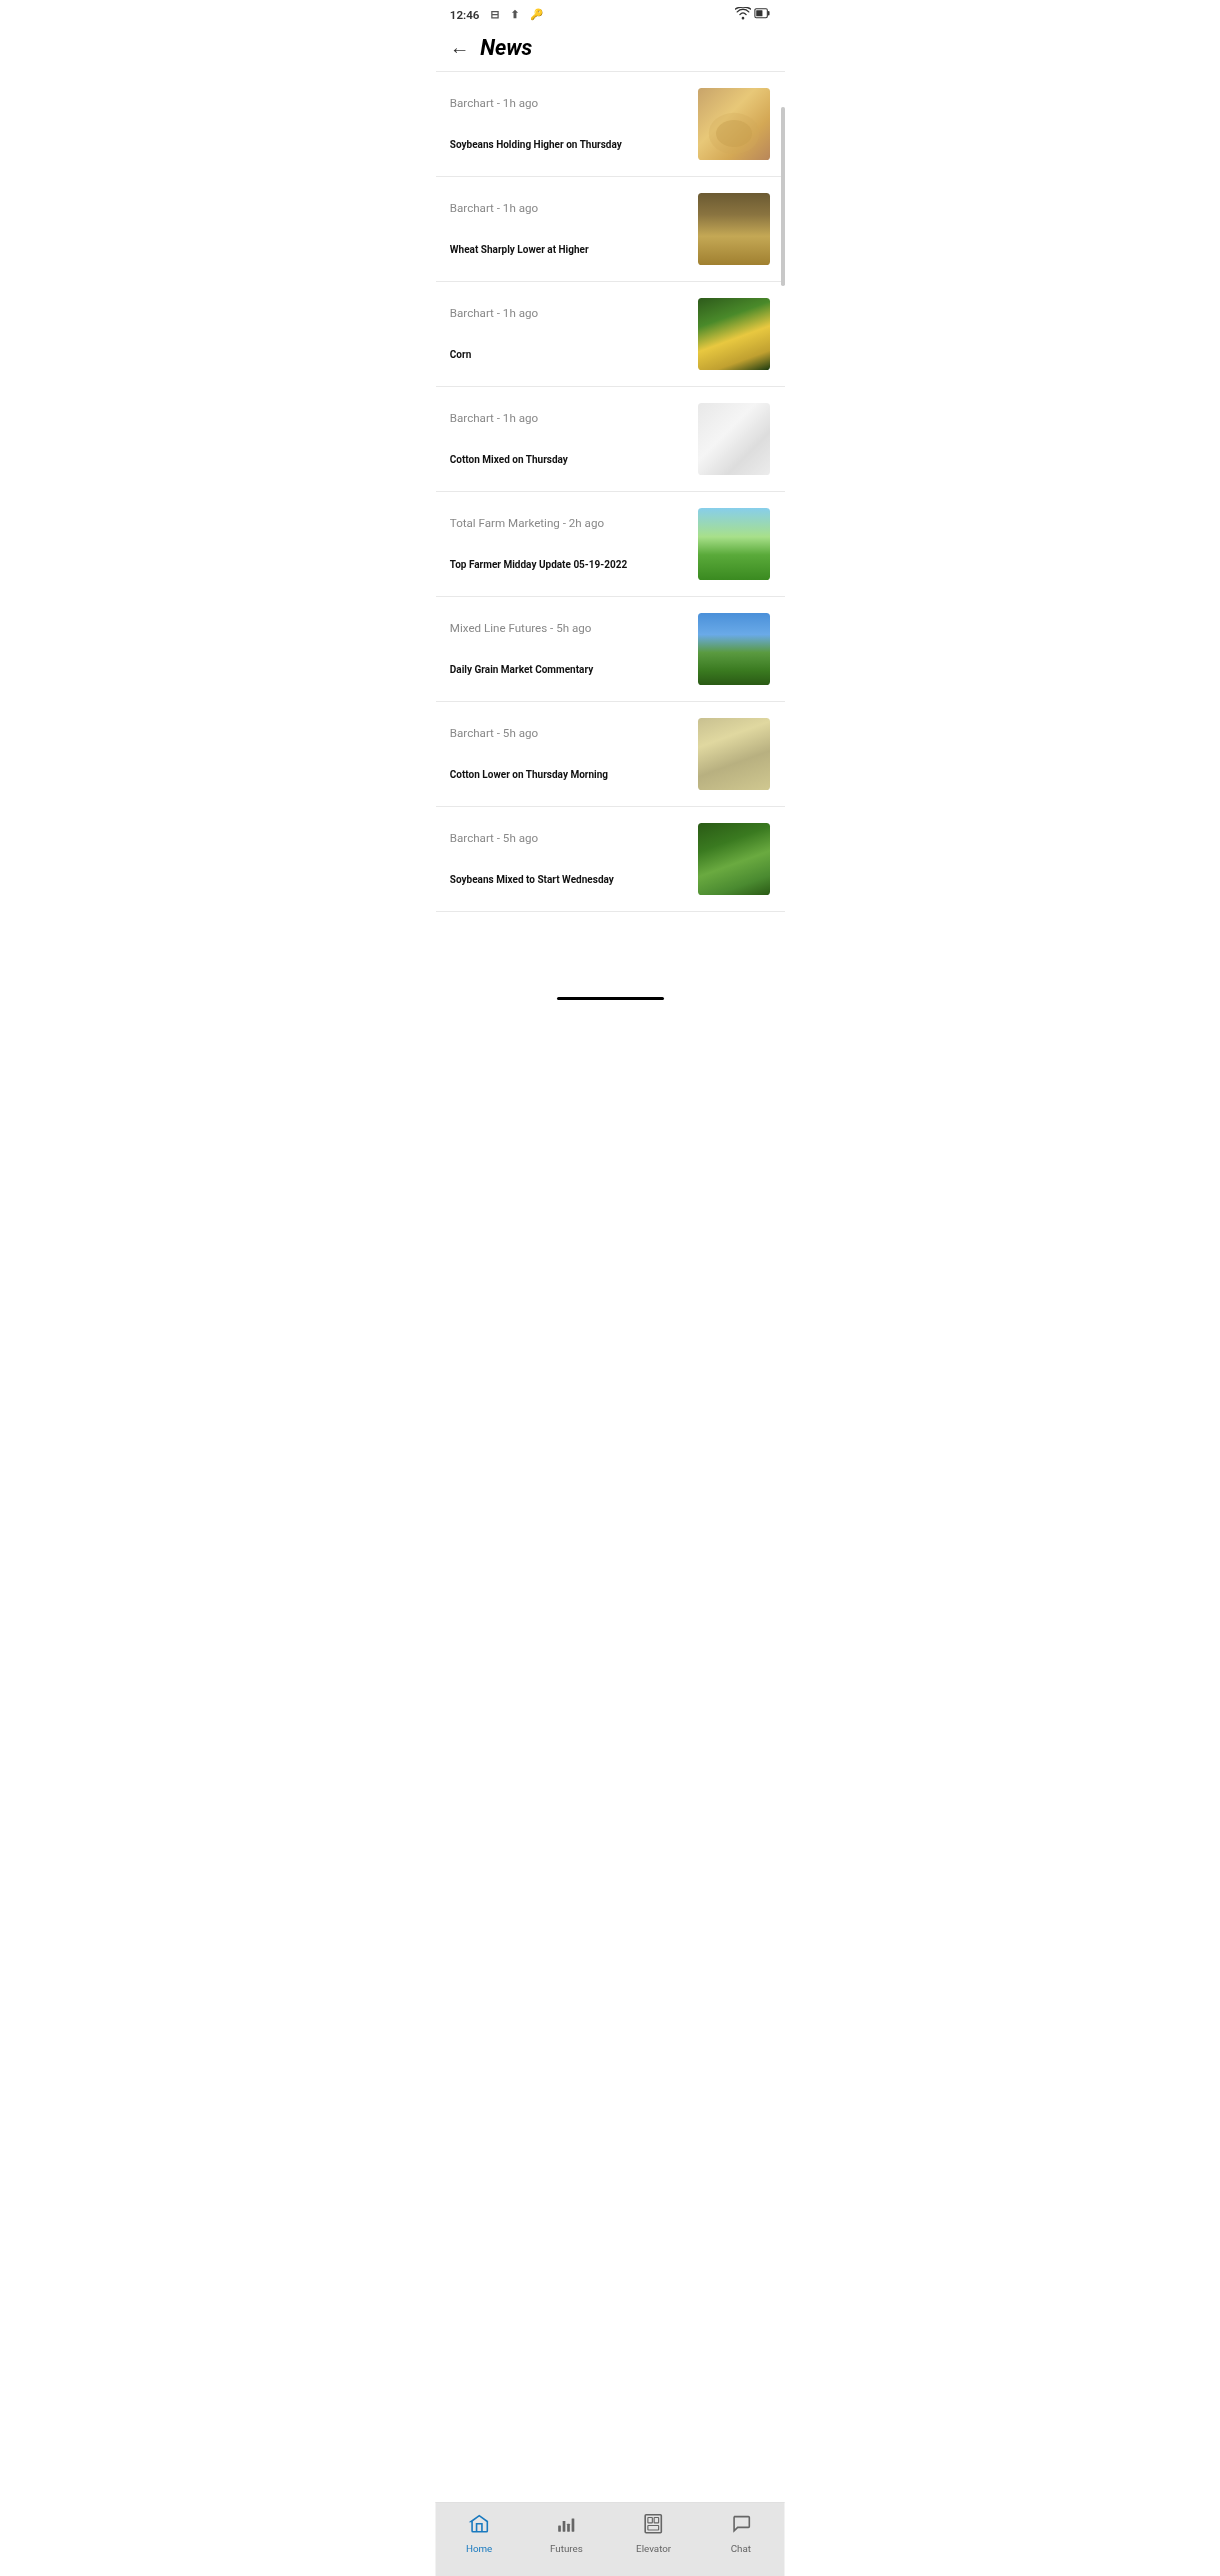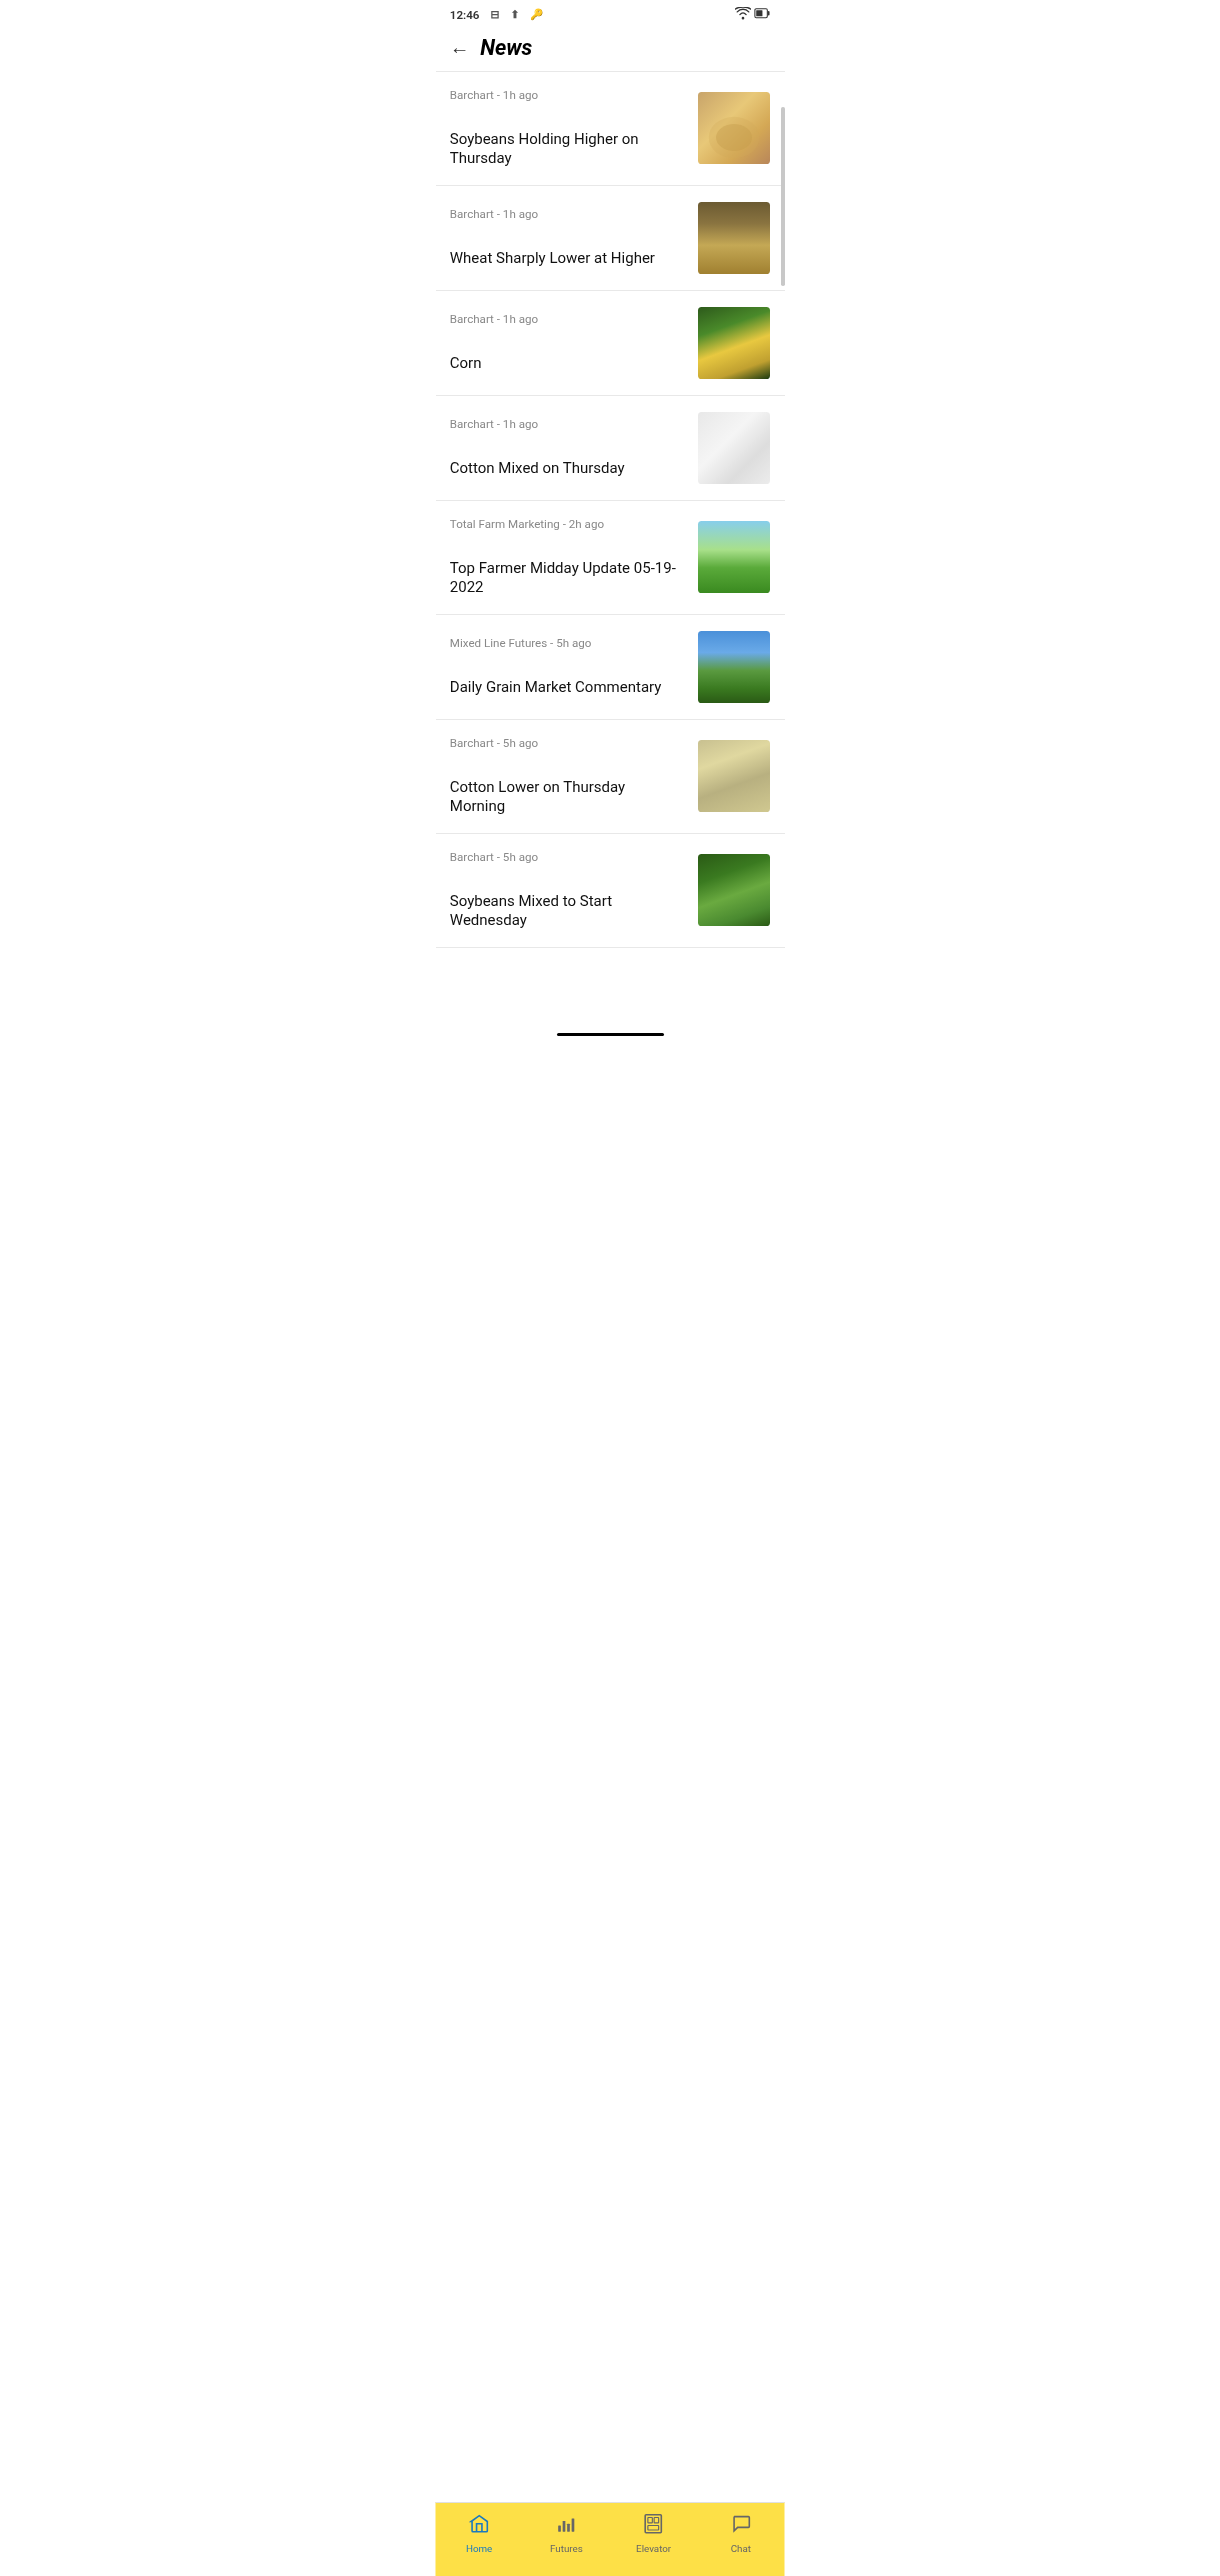--- a/index.html
+++ b/index.html
@@ -90,22 +90,22 @@
       min-width: 0;
     }
 
     .news-source {
       font-size: 11.6px;
       color: #888;
       margin-bottom: 3.6px;
     }
 
     .news-title {
-      font-size: 15px;
-      font-weight: 400;
+      font-size: 10px;
+      font-weight: 700;
       color: #111;
       line-height: 1.3;
       margin-top: 28px;
     }
 
     .news-thumbnail {
       width: 72px;
       height: 72px;
       border-radius: 3.6px;
       flex-shrink: 0;
@@ -159,21 +159,21 @@
     .thumb-soybeans-mixed {
       background: linear-gradient(160deg, #2a5a15 0%, #3a7a20 30%, #6aaa40 55%, #4a8a30 80%, #2a5a15 100%);
     }
 
     .bottom-nav {
       position: fixed;
       bottom: 0;
       left: 50%;
       transform: translateX(-50%);
       width: 349px;
-      background: #fde047;
+      background: #e5e5e5;
       border-top: 0.9px solid #e0e0e0;
       display: flex;
       justify-content: space-around;
       padding: 7.2px 0 18px;
     }
 
     .nav-item {
       display: flex;
       flex-direction: column;
       align-items: center;

